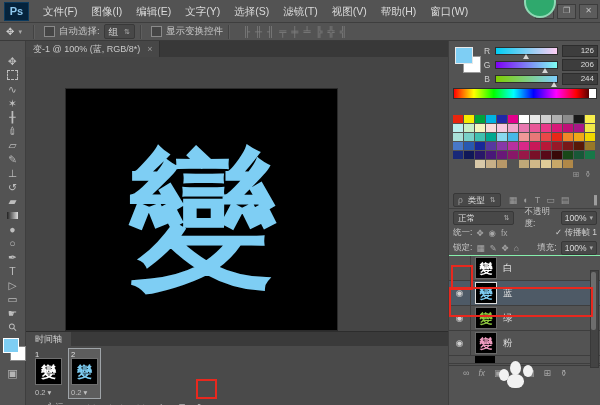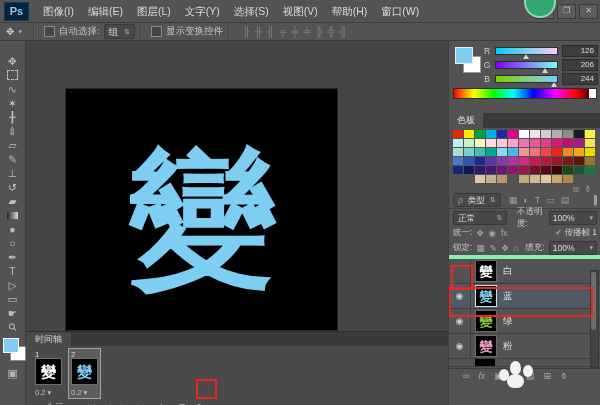--- a/index.html
+++ b/index.html
@@ -96,25 +96,25 @@
   .sw-grid{padding:2px 0 0 4px;line-height:0}
   .sw{display:inline-block;width:10px;height:8px;margin:0 1px 1px 0}
   .sw-footer{display:flex;justify-content:flex-end;gap:5px;padding:1px 10px 0 0;color:#9c9c9c;font-size:8px}
   
   .layers-panel{flex:1;display:flex;flex-direction:column;position:relative}
   .lp-row{display:flex;align-items:center;padding:0 4px;gap:4px;flex-shrink:0;color:#c8c8c8;font-size:8.5px}
   .lp-filter{height:17px;border-bottom:1px solid #404040}
   .lp-filter .icons{display:flex;gap:6px;margin-left:4px;color:#9d9d9d;font-size:9px}
   .lp-blend{height:17px}
   .lp-unify{height:14px}
-  .lp-lock{height:15px;border-bottom:4px solid #86efac}
+  .lp-lock{height:15px;border-bottom:1px solid #86efac}
   .mini-dd{background:#484848;border:1px solid #383838;border-radius:2px;height:12px;line-height:12px;
            padding:0 4px;display:flex;align-items:center;gap:5px;color:#ddd;font-size:8.5px}
   .val-box{background:#484848;border:1px solid #383838;border-radius:2px;height:12px;line-height:12px;
-           padding:0 3px;display:flex;align-items:center;gap:15px;color:#ddd;font-size:8.5px}
+           padding:0 3px;display:flex;align-items:center;gap:3px;color:#ddd;font-size:8.5px}
   .layer-list{flex-shrink:0}
   .layer-row{height:24px;display:flex;align-items:center;border-bottom:1px solid #3e3e3e;position:relative}
   .layer-row.selected{background:#4e5a66}
   .eye-cell{width:21px;align-self:stretch;border-right:1px solid #3e3e3e;display:flex;
             align-items:center;justify-content:center;color:#d0d0d0;font-size:9px}
   .layer-thumb{width:20px;height:20px;background:#000;margin:0 7px 0 5px;display:flex;align-items:center;
                justify-content:center;font-size:13px;font-weight:bold;line-height:1;outline:1px solid #6a6a6a}
   .layer-row.selected .layer-thumb{outline:1px solid #dcdcdc}
   .layer-name{font-size:9.5px;color:#e0e0e0}
   .layer-partial{height:7px;border-bottom:1px solid #3e3e3e;display:flex}
@@ -136,25 +136,26 @@
   .anno-eye{left:451px;top:265px;width:18px;height:21px}
   .anno-layer{left:449px;top:287px;width:140px;height:26px}
   .anno-dup{left:196px;top:379px;width:17px;height:16px}
 </style>
 </head>
 <body>
 
 <div class="menubar">
   <div class="ps-logo">Ps</div>
   <div id="menu-items" style="display:flex">
+      <span class="menu-item">文件(F)</span>
       <span class="menu-item">图像(I)</span>
       <span class="menu-item">编辑(E)</span>
-      <span class="menu-item">图层(L)</span>
       <span class="menu-item">文字(Y)</span>
       <span class="menu-item">选择(S)</span>
+      <span class="menu-item">滤镜(T)</span>
       <span class="menu-item">视图(V)</span>
       <span class="menu-item">帮助(H)</span>
       <span class="menu-item">窗口(W)</span>
     </div>
   <div class="win-controls">
     <div class="wm-circle"></div>
     <div id="win-buttons" style="display:flex">
         <span class="win-btn">—</span>
         <span class="win-btn">❐</span>
         <span class="win-btn">✕</span>
@@ -217,20 +218,26 @@
       <div class="tool" style="transform: rotate(-45deg);">⚲</div>
     </div>
   <div class="fgbg-tools">
     <div class="fg-swatch" id="tb-fg" style="background: rgb(126, 206, 244);"></div>
     <div class="bg-swatch"></div>
   </div>
   <div class="mask-tool">▣</div>
 </div>
 
 <div class="docarea">
+  <div class="tabstrip">
+    <div class="doctab">
+      <span>变-1 @ 100% (蓝, RGB/8*)</span>
+      <span class="close">×</span>
+    </div>
+  </div>
   <div class="canvas">
     <span class="canvas-char" id="canvas-char" style="color: rgb(126, 206, 244);">變</span>
   </div>
 </div>
 
 <div class="timeline">
   <div class="tl-tabstrip">
     <span class="tl-tab">时间轴</span>
   </div>
   <div class="frames" id="frames">
@@ -291,23 +298,20 @@
               <span class="chan-thumb" style="left: 95.6863%;"></span>
             </div>
             <span class="chan-value">244</span>
           </div>
         </div>
     </div>
     <div class="spectrum"></div>
   </div>
 
   <div class="swatch-panel">
-    <div class="panel-tabstrip">
-      <span class="panel-tab">色板</span>
-    </div>
     <div class="sw-grid" id="sw-grid">
         <div style="line-height: 0;"><span class="sw" style="background: rgb(232, 37, 14);"></span><span class="sw" style="background: rgb(245, 236, 0);"></span><span class="sw" style="background: rgb(0, 163, 61);"></span><span class="sw" style="background: rgb(0, 179, 227);"></span><span class="sw" style="background: rgb(31, 40, 168);"></span><span class="sw" style="background: rgb(227, 0, 140);"></span><span class="sw" style="background: rgb(255, 255, 255);"></span><span class="sw" style="background: rgb(232, 232, 232);"></span><span class="sw" style="background: rgb(207, 207, 207);"></span><span class="sw" style="background: rgb(176, 176, 176);"></span><span class="sw" style="background: rgb(140, 140, 140);"></span><span class="sw" style="background: rgb(26, 26, 26);"></span><span class="sw" style="background: rgb(248, 239, 76);"></span></div>
         <div style="line-height: 0;"><span class="sw" style="background: rgb(186, 240, 238);"></span><span class="sw" style="background: rgb(200, 240, 200);"></span><span class="sw" style="background: rgb(245, 245, 192);"></span><span class="sw" style="background: rgb(250, 220, 220);"></span><span class="sw" style="background: rgb(247, 200, 224);"></span><span class="sw" style="background: rgb(240, 168, 204);"></span><span class="sw" style="background: rgb(232, 120, 176);"></span><span class="sw" style="background: rgb(232, 88, 152);"></span><span class="sw" style="background: rgb(232, 56, 136);"></span><span class="sw" style="background: rgb(216, 24, 120);"></span><span class="sw" style="background: rgb(192, 16, 120);"></span><span class="sw" style="background: rgb(168, 24, 136);"></span><span class="sw" style="background: rgb(240, 232, 72);"></span></div>
         <div style="line-height: 0;"><span class="sw" style="background: rgb(168, 224, 216);"></span><span class="sw" style="background: rgb(120, 208, 200);"></span><span class="sw" style="background: rgb(64, 192, 176);"></span><span class="sw" style="background: rgb(0, 168, 144);"></span><span class="sw" style="background: rgb(136, 216, 240);"></span><span class="sw" style="background: rgb(72, 184, 232);"></span><span class="sw" style="background: rgb(240, 152, 152);"></span><span class="sw" style="background: rgb(232, 120, 120);"></span><span class="sw" style="background: rgb(232, 72, 72);"></span><span class="sw" style="background: rgb(232, 40, 24);"></span><span class="sw" style="background: rgb(240, 136, 40);"></span><span class="sw" style="background: rgb(240, 168, 24);"></span><span class="sw" style="background: rgb(240, 216, 0);"></span></div>
         <div style="line-height: 0;"><span class="sw" style="background: rgb(72, 120, 200);"></span><span class="sw" style="background: rgb(40, 88, 176);"></span><span class="sw" style="background: rgb(24, 40, 152);"></span><span class="sw" style="background: rgb(88, 56, 160);"></span><span class="sw" style="background: rgb(136, 56, 168);"></span><span class="sw" style="background: rgb(184, 48, 160);"></span><span class="sw" style="background: rgb(216, 40, 136);"></span><span class="sw" style="background: rgb(200, 24, 88);"></span><span class="sw" style="background: rgb(184, 24, 56);"></span><span class="sw" style="background: rgb(152, 24, 40);"></span><span class="sw" style="background: rgb(120, 24, 24);"></span><span class="sw" style="background: rgb(88, 24, 8);"></span><span class="sw" style="background: rgb(152, 120, 40);"></span></div>
         <div style="line-height: 0;"><span class="sw" style="background: rgb(24, 40, 120);"></span><span class="sw" style="background: rgb(16, 24, 88);"></span><span class="sw" style="background: rgb(40, 24, 104);"></span><span class="sw" style="background: rgb(72, 24, 120);"></span><span class="sw" style="background: rgb(104, 24, 120);"></span><span class="sw" style="background: rgb(136, 24, 104);"></span><span class="sw" style="background: rgb(152, 24, 72);"></span><span class="sw" style="background: rgb(120, 16, 40);"></span><span class="sw" style="background: rgb(88, 8, 24);"></span><span class="sw" style="background: rgb(56, 8, 8);"></span><span class="sw" style="background: rgb(24, 72, 24);"></span><span class="sw" style="background: rgb(24, 88, 56);"></span><span class="sw" style="background: rgb(24, 120, 72);"></span></div>
         <div style="line-height: 0;"><span class="sw" style="background: rgb(83, 83, 83);"></span><span class="sw" style="background: rgb(83, 83, 83);"></span><span class="sw" style="background: rgb(216, 200, 168);"></span><span class="sw" style="background: rgb(200, 176, 136);"></span><span class="sw" style="background: rgb(184, 152, 104);"></span><span class="sw" style="background: rgb(83, 83, 83);"></span><span class="sw" style="background: rgb(192, 168, 120);"></span><span class="sw" style="background: rgb(208, 184, 136);"></span><span class="sw" style="background: rgb(224, 204, 152);"></span><span class="sw" style="background: rgb(200, 168, 104);"></span><span class="sw" style="background: rgb(176, 136, 72);"></span><span class="sw" style="background: rgb(83, 83, 83);"></span><span class="sw" style="background: rgb(83, 83, 83);"></span></div>
       </div>
     <div class="sw-footer">
       <span>⊞</span>

